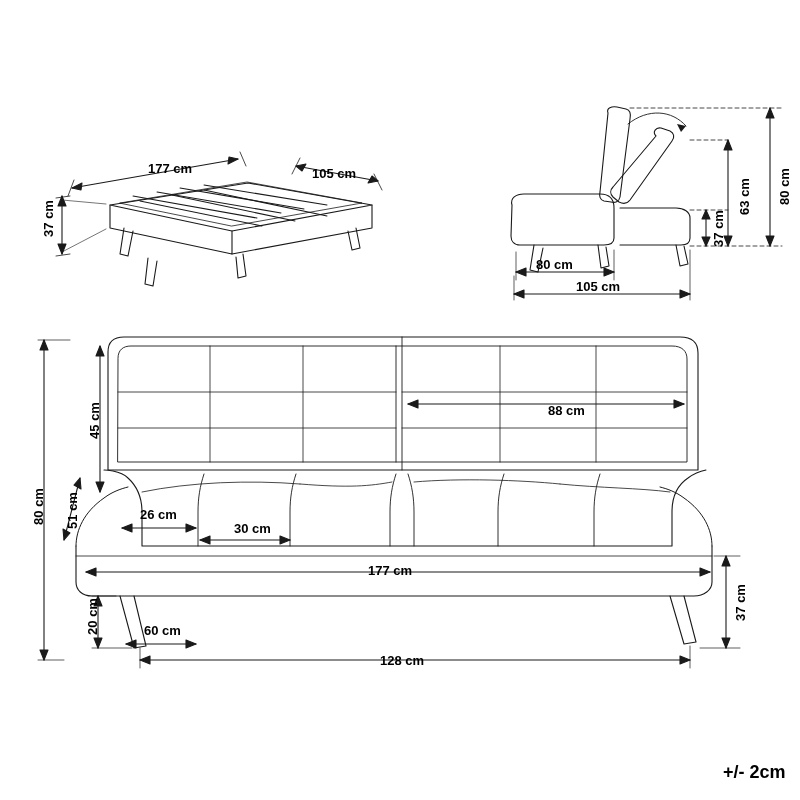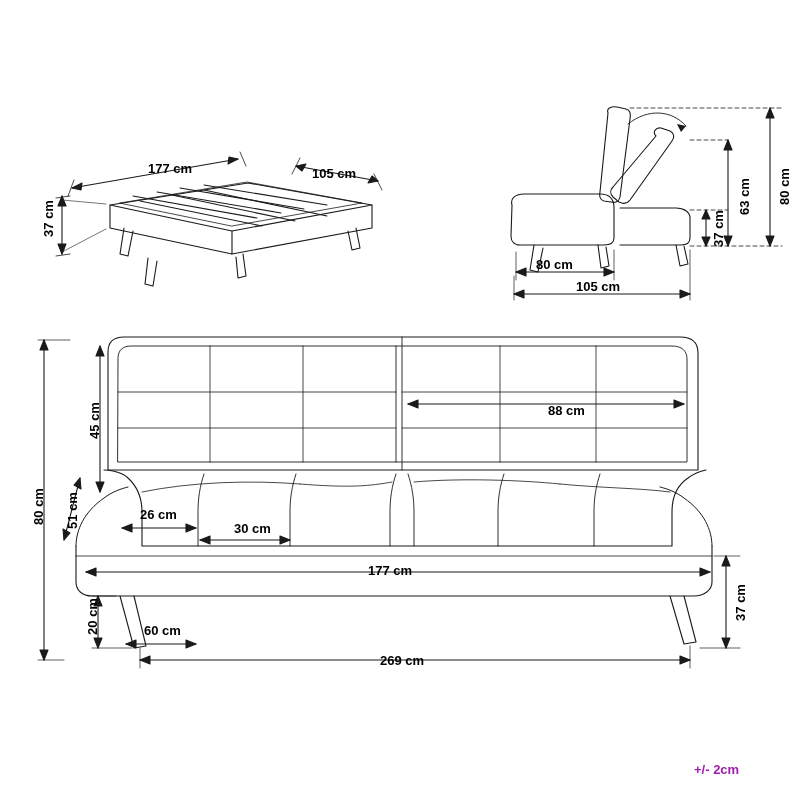--- a/index.html
+++ b/index.html
@@ -37,23 +37,24 @@
     line-height: 1;
   }
   .dimlabel.rot {
     transform-origin: 50% 50%;
     transform: rotate(-90deg);
   }
   .tol {
     position: absolute;
     font-family: "Liberation Sans", sans-serif;
     font-weight: bold;
-    font-size: 13px;
-    color: #a21caf;
+    font-size: 18px;
+    color: #000000;
     white-space: nowrap;
+    margin-left: 29px;
   }
 </style>
 </head>
 <body>
 
 <div id="sheet">
 
   <svg id="drawing" viewBox="0 0 800 800">
     <g fill="none" stroke="#1a1a1a" stroke-width="1.1" stroke-linejoin="round" stroke-linecap="round">
 
@@ -306,17 +307,17 @@
   <div class="dimlabel" style="left:524px; top:404px;margin-left:24px;">88 cm</div>
   <div class="dimlabel rot" style="left:76px; top:414px;">45 cm</div>
   <div class="dimlabel rot" style="left:20px; top:500px;">80 cm</div>
   <div class="dimlabel rot" style="left:54px; top:504px;">51 cm</div>
   <div class="dimlabel" style="left:140px; top:508px;text-align:center;">26 cm</div>
   <div class="dimlabel" style="left:234px; top:522px;">30 cm</div>
   <div class="dimlabel" style="left:368px; top:564px;">177 cm</div>
   <div class="dimlabel rot" style="left:722px; top:596px;">37 cm</div>
   <div class="dimlabel rot" style="left:74px; top:610px;">20 cm</div>
   <div class="dimlabel" style="left:144px; top:624px;text-align:center;">60 cm</div>
-  <div class="dimlabel" style="left:380px; top:654px;">269 cm</div>
+  <div class="dimlabel" style="left:380px; top:654px;">128 cm</div>
 
   <div class="tol" style="left:694px; top:762px;">+/- 2cm</div>
 
 </div>
 
 </body></html>

